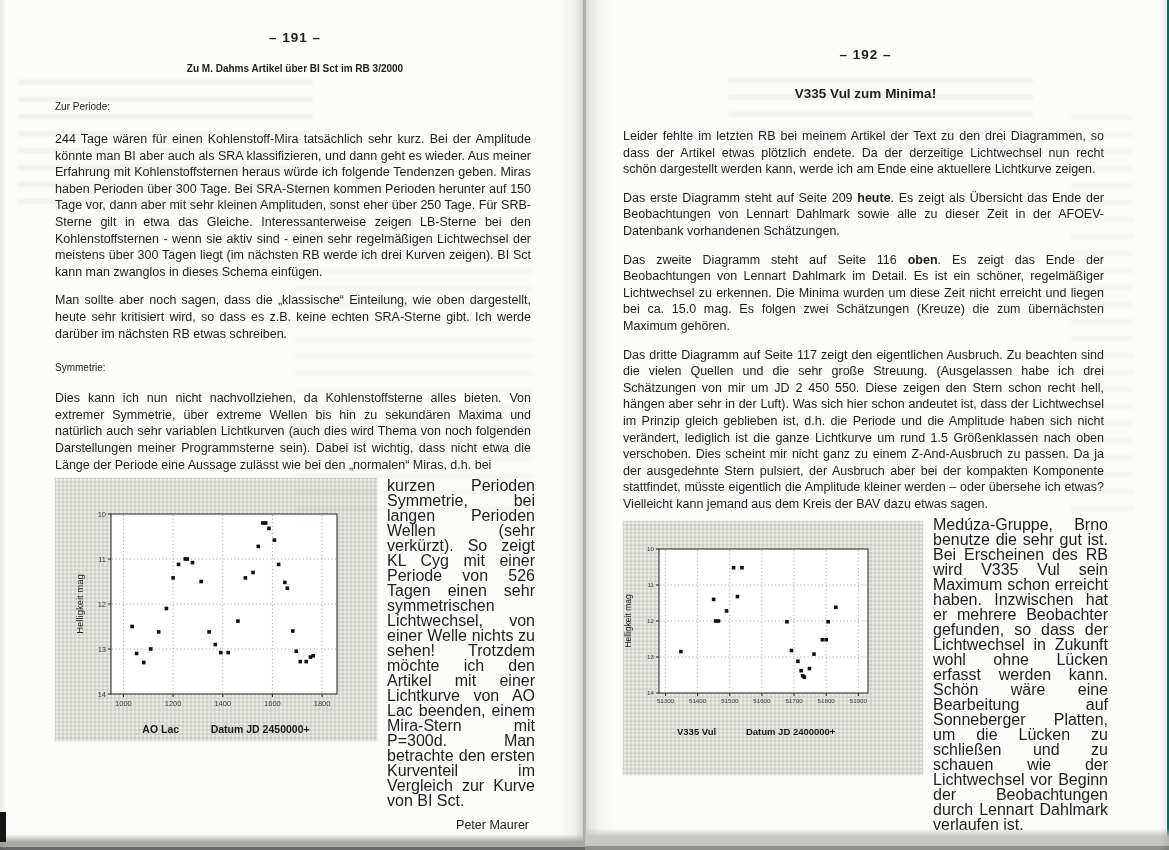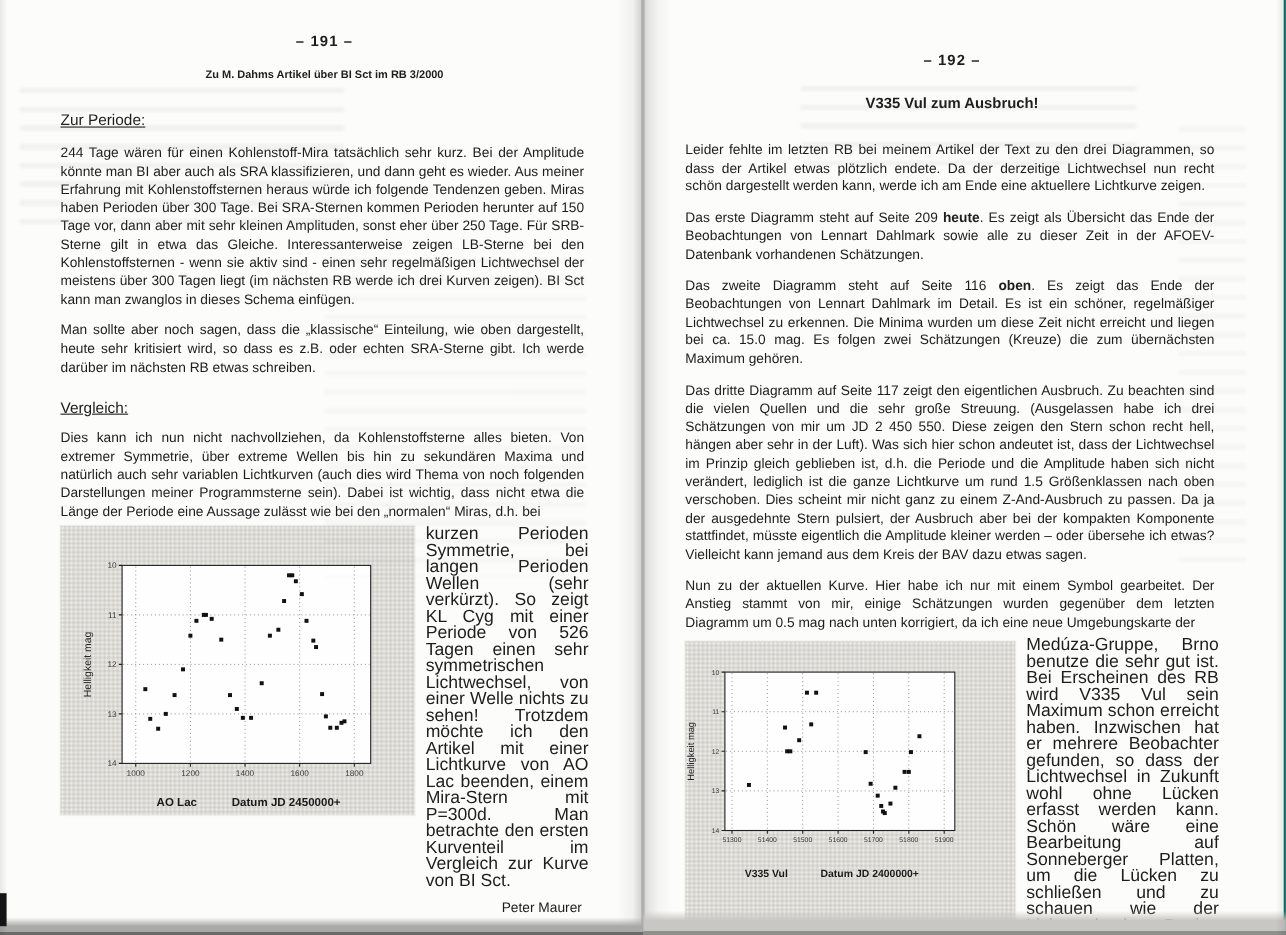--- a/index.html
+++ b/index.html
@@ -20,21 +20,21 @@
   .page-number{
     text-align:center;font-weight:bold;font-size:13.5px;letter-spacing:1px;
     height:17px;
   }
   .title{
     text-align:center;font-weight:bold;font-size:10px;margin:16px 0 0 0;
     height:18px;
   }
   .page-right .title{margin-top:22px;font-size:13.5px;}
   .heading{
-    text-decoration:underline;font-size:14px;margin-top:20px;height:16px;
+    font-size:10px;margin-top:20px;height:16px;
   }
   p.body-par{
     font-size:12.5px;line-height:16.6px;text-align:justify;
     margin:12px 4px 0 0;
   }
   .page-left p.first-par{margin-top:14px;}
   .page-right p.first-par{margin-top:24px;}
   .bold{font-weight:bold;}
 
   .fig-row{display:flex;gap:10px;margin-top:5px;align-items:flex-start;}
@@ -51,21 +51,21 @@
     flex:none;
     background-color:#dbdad5;
     background-image:
       radial-gradient(rgba(255,255,255,.45) 1px, transparent 1px),
       radial-gradient(rgba(0,0,0,.06) 1px, transparent 1px);
     background-size:4px 4px;
     background-position:0 0,2px 2px;
     box-shadow:0 0 0 1px rgba(0,0,0,0.04);
   }
   .fig-ao-lac{width:322px;height:263px;}
-  .fig-v335{width:300px;height:286px;margin-top:4px;}
+  .fig-v335{width:300px;height:254px;margin-top:4px;}
 
   
   .bleed{
     position:absolute;pointer-events:none;opacity:.55;
     background:repeating-linear-gradient(180deg, rgba(115,115,115,.14) 0 5px, transparent 5px 17px);
     filter:blur(1.6px);
   }
   .bleed-l1{left:18px;top:80px;width:295px;height:135px;}
   .bleed-l2{left:295px;top:235px;width:238px;height:290px;opacity:.3;}
   .bleed-r1{left:145px;top:78px;width:305px;height:72px;}
@@ -114,23 +114,23 @@
 
   <section class="page page-left">
     <div class="bleed bleed-l1"></div>
     <div class="bleed bleed-l2"></div>
 
     <div class="page-number">–  191  –</div>
     <h1 class="title">Zu M. Dahms Artikel über BI Sct im RB 3/2000</h1>
 
     <div class="heading">Zur Periode:</div>
     <p class="body-par first-par">244 Tage wären für einen Kohlenstoff-Mira tatsächlich sehr kurz. Bei der Amplitude könnte man BI aber auch als SRA klassifizieren, und dann geht es wieder. Aus meiner Erfahrung mit Kohlenstoffsternen heraus würde ich folgende Tendenzen geben. Miras haben Perioden über 300 Tage. Bei SRA-Sternen kommen Perioden herunter auf 150 Tage vor, dann aber mit sehr kleinen Amplituden, sonst eher über 250 Tage. Für SRB-Sterne gilt in etwa das Gleiche. Interessanterweise zeigen LB-Sterne bei den Kohlenstoffsternen - wenn sie aktiv sind -  einen sehr regelmäßigen Lichtwechsel der meistens über 300 Tagen liegt (im nächsten RB werde ich drei Kurven zeigen). BI Sct kann man zwanglos in dieses Schema einfügen.</p>
-    <p class="body-par">Man sollte aber noch sagen, dass die „klassische“ Einteilung, wie oben dargestellt, heute sehr kritisiert wird, so dass es z.B. oder echten SRA-Sterne gibt. Ich werde darüber im nächsten RB etwas schreiben.</p>
-
-    <div class="heading">Vergleich:</div>
+    <p class="body-par">Man sollte aber noch sagen, dass die „klassische“ Einteilung, wie oben dargestellt, heute sehr kritisiert wird, so dass es z.B. keine echten SRA-Sterne gibt. Ich werde darüber im nächsten RB etwas schreiben.</p>
+
+    <div class="heading">Symmetrie:</div>
     <p class="body-par">Dies kann ich nun nicht nachvollziehen, da Kohlenstoffsterne alles bieten. Von extremer Symmetrie, über extreme Wellen bis hin zu sekundären Maxima und natürlich auch sehr variablen Lichtkurven (auch dies wird Thema von noch folgenden Darstellungen meiner Programmsterne sein). Dabei ist wichtig, dass nicht etwa die Länge der Periode  eine Aussage zulässt wie bei den „normalen“ Miras, d.h. bei</p>
 
     <div class="fig-row">
       <div class="figure fig-ao-lac"><svg width="322" height="263" font-family="&quot;Liberation Sans&quot;, sans-serif">
             <rect x="56" y="36" width="226" height="180" fill="#fefefe" stroke="#222" stroke-width="1"></rect>
             <line x1="68.41758241758242" y1="37" x2="68.41758241758242" y2="215" stroke="#8e8e8e" stroke-width="0.8" stroke-dasharray="1 2.6"></line>
             <line x1="68.41758241758242" y1="216" x2="68.41758241758242" y2="219" stroke="#222" stroke-width="1"></line>
             <text x="68.41758241758242" y="227.5" text-anchor="middle" font-size="7.5" fill="#3a3a3a">1000</text>
             <line x1="118.08791208791209" y1="37" x2="118.08791208791209" y2="215" stroke="#8e8e8e" stroke-width="0.8" stroke-dasharray="1 2.6"></line>
             <line x1="118.08791208791209" y1="216" x2="118.08791208791209" y2="219" stroke="#222" stroke-width="1"></line>
@@ -199,30 +199,29 @@
         <div class="signature">Peter Maurer</div>
       </div>
     </div>
   </section>
 
   <section class="page page-right">
     <div class="bleed bleed-r1"></div>
     <div class="bleed bleed-r2"></div>
 
     <div class="page-number">–  192  –</div>
-    <h1 class="title">V335 Vul zum Ausbruch!</h1>
+    <h1 class="title">V335 Vul zum Minima!</h1>
 
     <p class="body-par first-par">Leider fehlte im letzten RB bei meinem Artikel der Text zu den drei Diagrammen, so dass der Artikel etwas plötzlich endete. Da der derzeitige Lichtwechsel nun recht schön dargestellt werden kann, werde ich am Ende eine aktuellere Lichtkurve zeigen.</p>
 
     <p class="body-par"><span>Das erste Diagramm steht auf Seite 209 </span><span class="bold">heute</span><span>. Es zeigt als Übersicht das Ende der Beobachtungen von Lennart Dahlmark sowie alle zu dieser Zeit in der AFOEV-Datenbank vorhandenen Schätzungen.</span></p>
 
     <p class="body-par"><span>Das zweite Diagramm steht auf Seite 116 </span><span class="bold">oben</span><span>. Es zeigt das Ende der Beobachtungen von Lennart Dahlmark im Detail. Es ist ein schöner, regelmäßiger Lichtwechsel zu erkennen. Die Minima wurden um diese Zeit nicht erreicht und liegen bei ca. 15.0 mag.  Es folgen zwei Schätzungen (Kreuze) die zum übernächsten Maximum gehören.</span></p>
 
     <p class="body-par">Das dritte Diagramm auf Seite 117  zeigt den eigentlichen Ausbruch. Zu beachten sind die vielen Quellen und die sehr große Streuung. (Ausgelassen habe ich drei Schätzungen von mir um JD 2 450 550. Diese zeigen den Stern schon recht hell, hängen aber sehr in der Luft).  Was sich hier schon andeutet ist, dass der Lichtwechsel im Prinzip gleich geblieben ist, d.h. die Periode und die Amplitude haben sich nicht verändert, lediglich ist die ganze Lichtkurve um rund 1.5 Größenklassen nach oben verschoben. Dies scheint mir nicht ganz zu einem Z-And-Ausbruch zu passen. Da ja der ausgedehnte Stern pulsiert, der Ausbruch aber bei der kompakten Komponente stattfindet, müsste eigentlich die Amplitude kleiner werden – oder übersehe ich etwas? Vielleicht kann jemand aus dem Kreis der BAV dazu etwas sagen.</p>
-    <p class="body-par">Nun zu der aktuellen Kurve. Hier habe ich nur mit einem Symbol gearbeitet. Der Anstieg stammt von mir, einige Schätzungen wurden gegenüber dem letzten Diagramm um 0.5 mag nach unten korrigiert, da ich eine neue Umgebungskarte der</p>
 
     <div class="fig-row">
       <div class="figure fig-v335"><svg width="300" height="222" font-family="&quot;Liberation Sans&quot;, sans-serif">
             <rect x="36" y="28" width="209" height="144" fill="#fefefe" stroke="#222" stroke-width="1"></rect>
             <line x1="42.43076923076923" y1="29" x2="42.43076923076923" y2="171" stroke="#8e8e8e" stroke-width="0.8" stroke-dasharray="1 2.6"></line>
             <line x1="42.43076923076923" y1="172" x2="42.43076923076923" y2="175" stroke="#222" stroke-width="1"></line>
             <text x="42.43076923076923" y="182.2" text-anchor="middle" font-size="6.2" fill="#3a3a3a">51300</text>
             <line x1="74.58461538461539" y1="29" x2="74.58461538461539" y2="171" stroke="#8e8e8e" stroke-width="0.8" stroke-dasharray="1 2.6"></line>
             <line x1="74.58461538461539" y1="172" x2="74.58461538461539" y2="175" stroke="#222" stroke-width="1"></line>
             <text x="74.58461538461539" y="182.2" text-anchor="middle" font-size="6.2" fill="#3a3a3a">51400</text>

